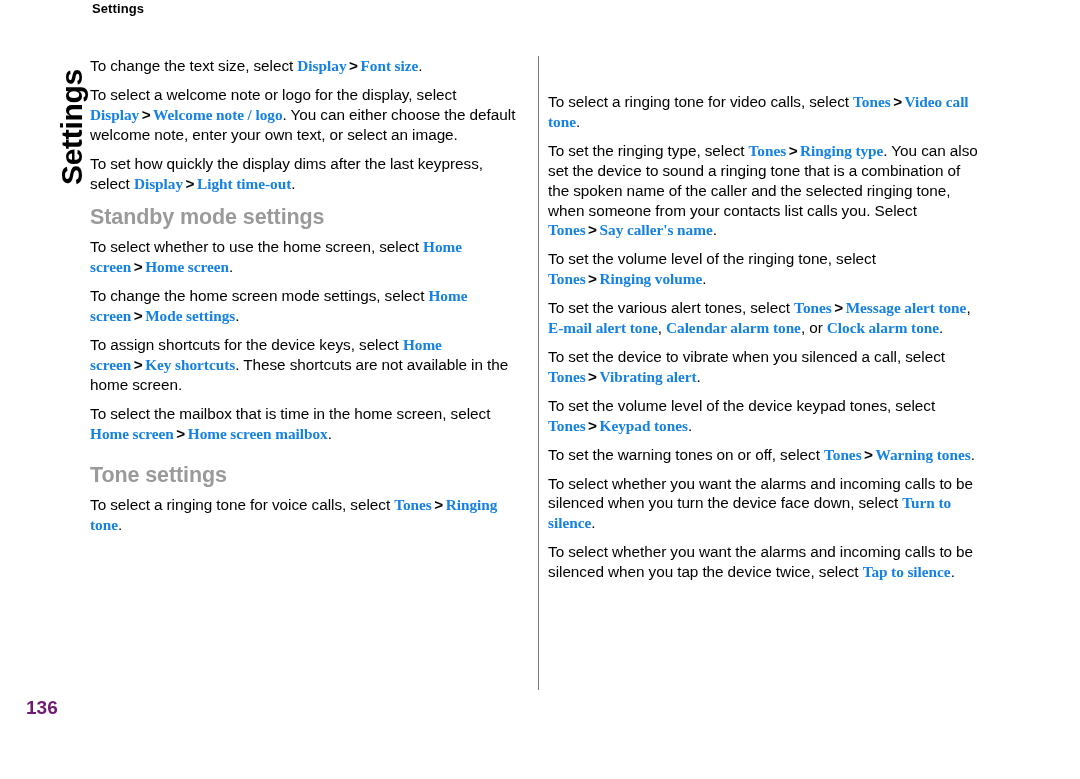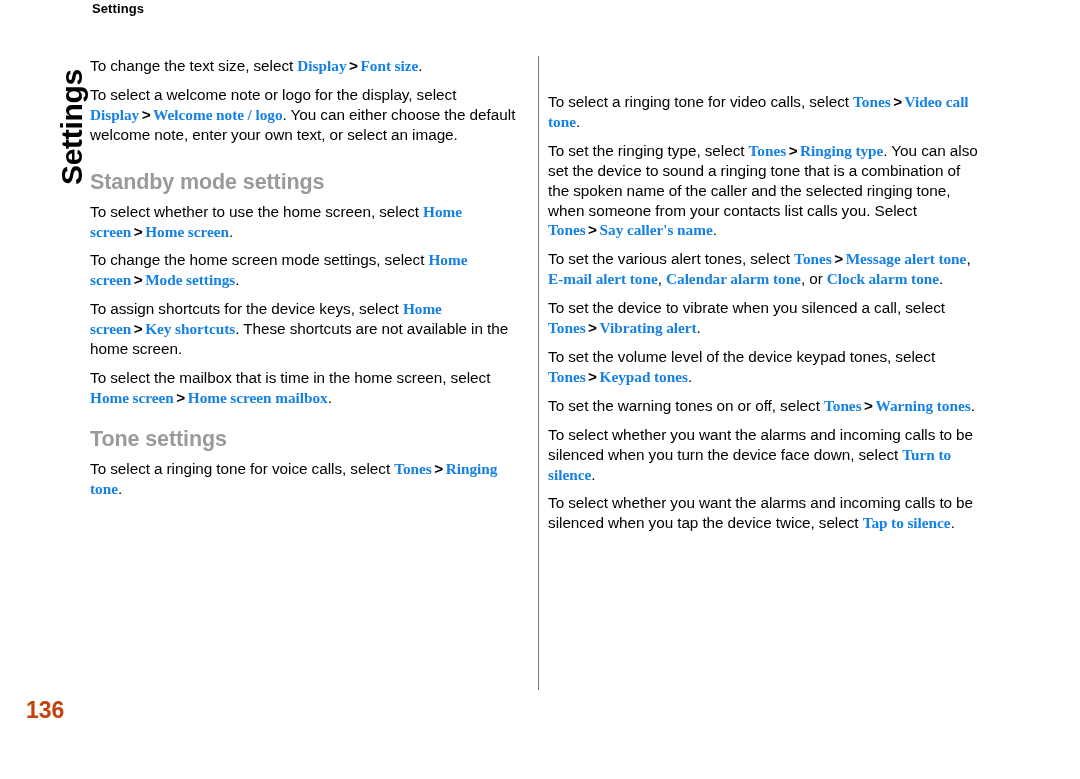--- a/index.html
+++ b/index.html
@@ -75,59 +75,60 @@
   .para:last-child { margin-bottom: 0; }
 
   .head {
     font-size: 21.5px;
     font-weight: bold;
     color: #9a9a9a;
     letter-spacing: -0.1px;
     margin: 18px 0 7px 0;
     line-height: 26px;
   }
-  .head.first { margin-top: 24px; }
+  .head.first { margin-top: 11px; }
 
   .ui {
     color: #1581E4;
     font-weight: bold;
     font-family: Liberation Serif, serif;
   }
   .sep {
     color: #000000;
     font-weight: bold;
     padding: 0 2.5px;
   }
 
   
   .folio {
     position: absolute;
     left: 26px;
     top: 697px;
-    font-size: 23px;
+    font-size: 19px;
     font-weight: bold;
-    color: #c2410c;
+    color: #701a75;
   }
 </style>
 </head>
 <body>
 
 <div class="running-header">Settings</div>
 
 <div class="chapter-tab">Settings</div>
 
 <div class="column-divider"></div>
 
 <div class="col col-left">
 
   <p class="para"><span>To change the text size, select </span><span class="ui">Display</span><span class="sep">&gt;</span><span class="ui">Font size</span><span>.</span></p>
 
 
   <p class="para"><span>To select a welcome note or logo for the display, select </span><span class="ui">Display</span><span class="sep">&gt;</span><span class="ui">Welcome note / logo</span><span>. You can either choose the default welcome note, enter your own text, or select an image.</span></p>
 
+  <p class="para"><span>To set how quickly the display dims after the last keypress, select </span><span class="ui">Display</span><span class="sep">&gt;</span><span class="ui">Light time-out</span><span>.</span></p>
 
   <h2 class="head first">Standby mode settings</h2>
 
   <p class="para"><span>To select whether to use the home screen, select </span><span class="ui">Home screen</span><span class="sep">&gt;</span><span class="ui">Home screen</span><span>.</span></p>
 
   <p class="para"><span>To change the home screen mode settings, select </span><span class="ui">Home screen</span><span class="sep">&gt;</span><span class="ui">Mode settings</span><span>.</span></p>
 
   <p class="para"><span>To assign shortcuts for the device keys, select </span><span class="ui">Home screen</span><span class="sep">&gt;</span><span class="ui">Key shortcuts</span><span>. These shortcuts are not available in the home screen.</span></p>
 
 
@@ -138,20 +139,21 @@
   <p class="para"><span>To select a ringing tone for voice calls, select </span><span class="ui">Tones</span><span class="sep">&gt;</span><span class="ui">Ringing tone</span><span>.</span></p>
 
 </div>
 
 <div class="col col-right">
 
   <p class="para"><span>To select a ringing tone for video calls, select </span><span class="ui">Tones</span><span class="sep">&gt;</span><span class="ui">Video call tone</span><span>.</span></p>
 
   <p class="para"><span>To set the ringing type, select </span><span class="ui">Tones</span><span class="sep">&gt;</span><span class="ui">Ringing type</span><span>. You can also set the device to sound a ringing tone that is a combination of the spoken name of the caller and the selected ringing tone, when someone from your contacts list calls you. Select </span><span class="ui">Tones</span><span class="sep">&gt;</span><span class="ui">Say caller's name</span><span>.</span></p>
 
+  <p class="para"><span>To set the volume level of the ringing tone, select </span><span class="ui">Tones</span><span class="sep">&gt;</span><span class="ui">Ringing volume</span><span>.</span></p>
 
   <p class="para"><span>To set the various alert tones, select </span><span class="ui">Tones</span><span class="sep">&gt;</span><span class="ui">Message alert tone</span><span>, </span><span class="ui">E-mail alert tone</span><span>, </span><span class="ui">Calendar alarm tone</span><span>, or </span><span class="ui">Clock alarm tone</span><span>.</span></p>
 
   <p class="para"><span>To set the device to vibrate when you silenced a call, select </span><span class="ui">Tones</span><span class="sep">&gt;</span><span class="ui">Vibrating alert</span><span>.</span></p>
 
   <p class="para"><span>To set the volume level of the device keypad tones, select </span><span class="ui">Tones</span><span class="sep">&gt;</span><span class="ui">Keypad tones</span><span>.</span></p>
 
   <p class="para"><span>To set the warning tones on or off, select </span><span class="ui">Tones</span><span class="sep">&gt;</span><span class="ui">Warning tones</span><span>.</span></p>
 
   <p class="para"><span>To select whether you want the alarms and incoming calls to be silenced when you turn the device face down, select </span><span class="ui">Turn to silence</span><span>.</span></p>

